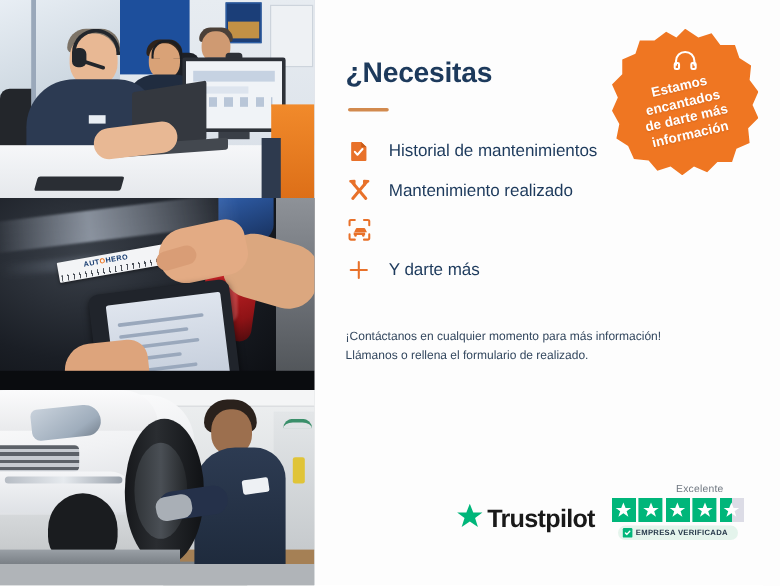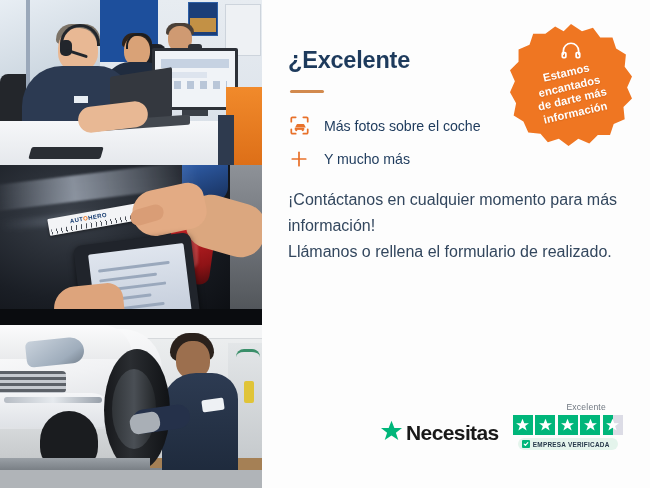--- a/index.html
+++ b/index.html
@@ -431,22 +431,22 @@
     display: flex; align-items: center; justify-content: center;
     flex: 0 0 22px;
   }
   .f-label {
     font-size: 14.2px;
     color: #1d3a5c;
     letter-spacing: -.05px;
   }
 
   .contact {
-    margin-top: 12px;
-    font-size: 16px;
+    margin-top: 32px;
+    font-size: 10px;
     color: #33475e;
     line-height: 1.62;
   }
 
   
   .trust {
     position: absolute;
     left: 118px;
     bottom: 38px;
     display: flex;
@@ -593,21 +593,21 @@
       <div class="p3-glove"></div>
       <div class="p3-lift"></div>
       <div class="p3-floor"></div>
     </div>
 
   </div>
 
   <div class="content">
 
     <div class="heading">
-      <div>¿Excelente</div>
+      <div>¿Necesitas</div>
     </div>
     <div class="divider"></div>
 
     <div class="badge">
       <div class="badge-shape"></div>
       <span class="badge-headset">
         <svg viewBox="0 0 24 20" width="22" height="18" fill="none" stroke="#ffffff" stroke-width="1.9" stroke-linecap="round">
           <path d="M3.5 14.5 V11 a8.5 8.5 0 0 1 17 0 v3.5"></path>
           <path d="M3.5 12.8 h1.6 a1.2 1.2 0 0 1 1.2 1.2 v3.2 a1.2 1.2 0 0 1 -1.2 1.2 h-1.6 a1.2 1.2 0 0 1 -1.2 -1.2 v-3.2 a1.2 1.2 0 0 1 1.2 -1.2 z"></path>
           <path d="M20.5 12.8 h-1.6 a1.2 1.2 0 0 0 -1.2 1.2 v3.2 a1.2 1.2 0 0 0 1.2 1.2 h1.6 a1.2 1.2 0 0 0 1.2 -1.2 v-3.2 a1.2 1.2 0 0 0 -1.2 -1.2 z"></path>
@@ -616,64 +616,84 @@
       <div class="badge-text">
         <div>Estamos</div>
         <div>encantados</div>
         <div>de darte más</div>
         <div>información</div>
       </div>
     </div>
 
     <div class="features">
 
-
+      <div class="feature">
+        <span class="f-icon">
+          <svg viewBox="0 0 22 22" width="20" height="20">
+            <path d="M4 2.5 h9.2 L18 7.2 V19 a1 1 0 0 1 -1 1 H5 a1 1 0 0 1 -1 -1 V3.5 a1 1 0 0 1 1 -1 z" fill="#e8712a"></path>
+            <path d="M13.2 2.5 V7.2 H18 z" fill="#c95b18"></path>
+            <path d="M7.4 11.6 l2.4 2.6 l4.6 -5.2" fill="none" stroke="#ffffff" stroke-width="1.9" stroke-linecap="round" stroke-linejoin="round"></path>
+          </svg>
+        </span>
+        <span class="f-label">Historial de mantenimientos</span>
+      </div>
+
+      <div class="feature">
+        <span class="f-icon">
+          <svg viewBox="0 0 22 22" width="21" height="21" fill="none" stroke="#e8712a" stroke-width="2.6" stroke-linecap="round" stroke-linejoin="round">
+            <path d="M4.2 3.4 L16.6 18.2"></path>
+            <path d="M17.6 3.4 L5.2 18.2"></path>
+            <path d="M3.2 3.2 L6.6 3.0 L6.4 6.4" stroke-width="2.2"></path>
+            <path d="M18.6 3.2 L15.2 3.0 L15.4 6.4" stroke-width="2.2"></path>
+          </svg>
+        </span>
+        <span class="f-label">Mantenimiento realizado</span>
+      </div>
 
 
       <div class="feature">
         <span class="f-icon">
           <svg viewBox="0 0 22 22" width="21" height="21" fill="none" stroke="#e8712a" stroke-width="1.8" stroke-linecap="round" stroke-linejoin="round">
             <path d="M2.4 7 V3.6 a1.2 1.2 0 0 1 1.2 -1.2 H7"></path>
             <path d="M19.6 7 V3.6 a1.2 1.2 0 0 0 -1.2 -1.2 H15"></path>
             <path d="M2.4 15 v3.4 a1.2 1.2 0 0 0 1.2 1.2 H7"></path>
             <path d="M19.6 15 v3.4 a1.2 1.2 0 0 1 -1.2 1.2 H15"></path>
             <path d="M6 13.4 h10 v2.2 h-10 z" fill="#e8712a" stroke="none"></path>
             <path d="M6.4 13.2 l1.5 -3.1 a1 1 0 0 1 .9 -.6 h6.4 a1 1 0 0 1 .9 .6 l1.5 3.1" fill="#e8712a" stroke="none"></path>
             <circle cx="7.6" cy="15.9" r="1.1" fill="#e8712a" stroke="none"></circle>
             <circle cx="14.4" cy="15.9" r="1.1" fill="#e8712a" stroke="none"></circle>
           </svg>
         </span>
-        <span class="f-label">Más fotos sobre el coche</span>
       </div>
 
       <div class="feature">
         <span class="f-icon">
           <svg viewBox="0 0 22 22" width="20" height="20" fill="none" stroke="#e8712a" stroke-width="1.9" stroke-linecap="round">
             <path d="M11 3.6 V18.4"></path>
             <path d="M3.6 11 H18.4"></path>
           </svg>
         </span>
-        <span class="f-label">Y mucho más</span>
+        <span class="f-label">Y darte más</span>
       </div>
 
     </div>
 
     <div class="contact">
       <div>¡Contáctanos en cualquier momento para más información!</div>
       <div>Llámanos o rellena el formulario de realizado.</div>
     </div>
 
     <div class="trust">
       <div class="tp-logo">
         <span>
           <svg viewBox="0 0 24 23" width="23" height="22">
             <path d="M12 0.8 L15 8.4 H23 L16.6 13.2 L19.1 21 L12 16.2 L4.9 21 L7.4 13.2 L1 8.4 H9 z" fill="#00b67a"></path>
           </svg>
         </span>
-        <span class="tp-name">Necesitas</span>
+        <span class="tp-name">Trustpilot</span>
       </div>
 
       <div class="tp-right">
         <span class="tp-excelente">Excelente</span>
 
         <div class="tp-stars">
           <span class="tp-star">
             <svg viewBox="0 0 24 23" width="15" height="14">
                 <path d="M12 1.4 L15 8.6 H22.6 L16.4 13.2 L18.8 20.6 L12 16 L5.2 20.6 L7.6 13.2 L1.4 8.6 H9 z" fill="#ffffff"></path>
               </svg>

